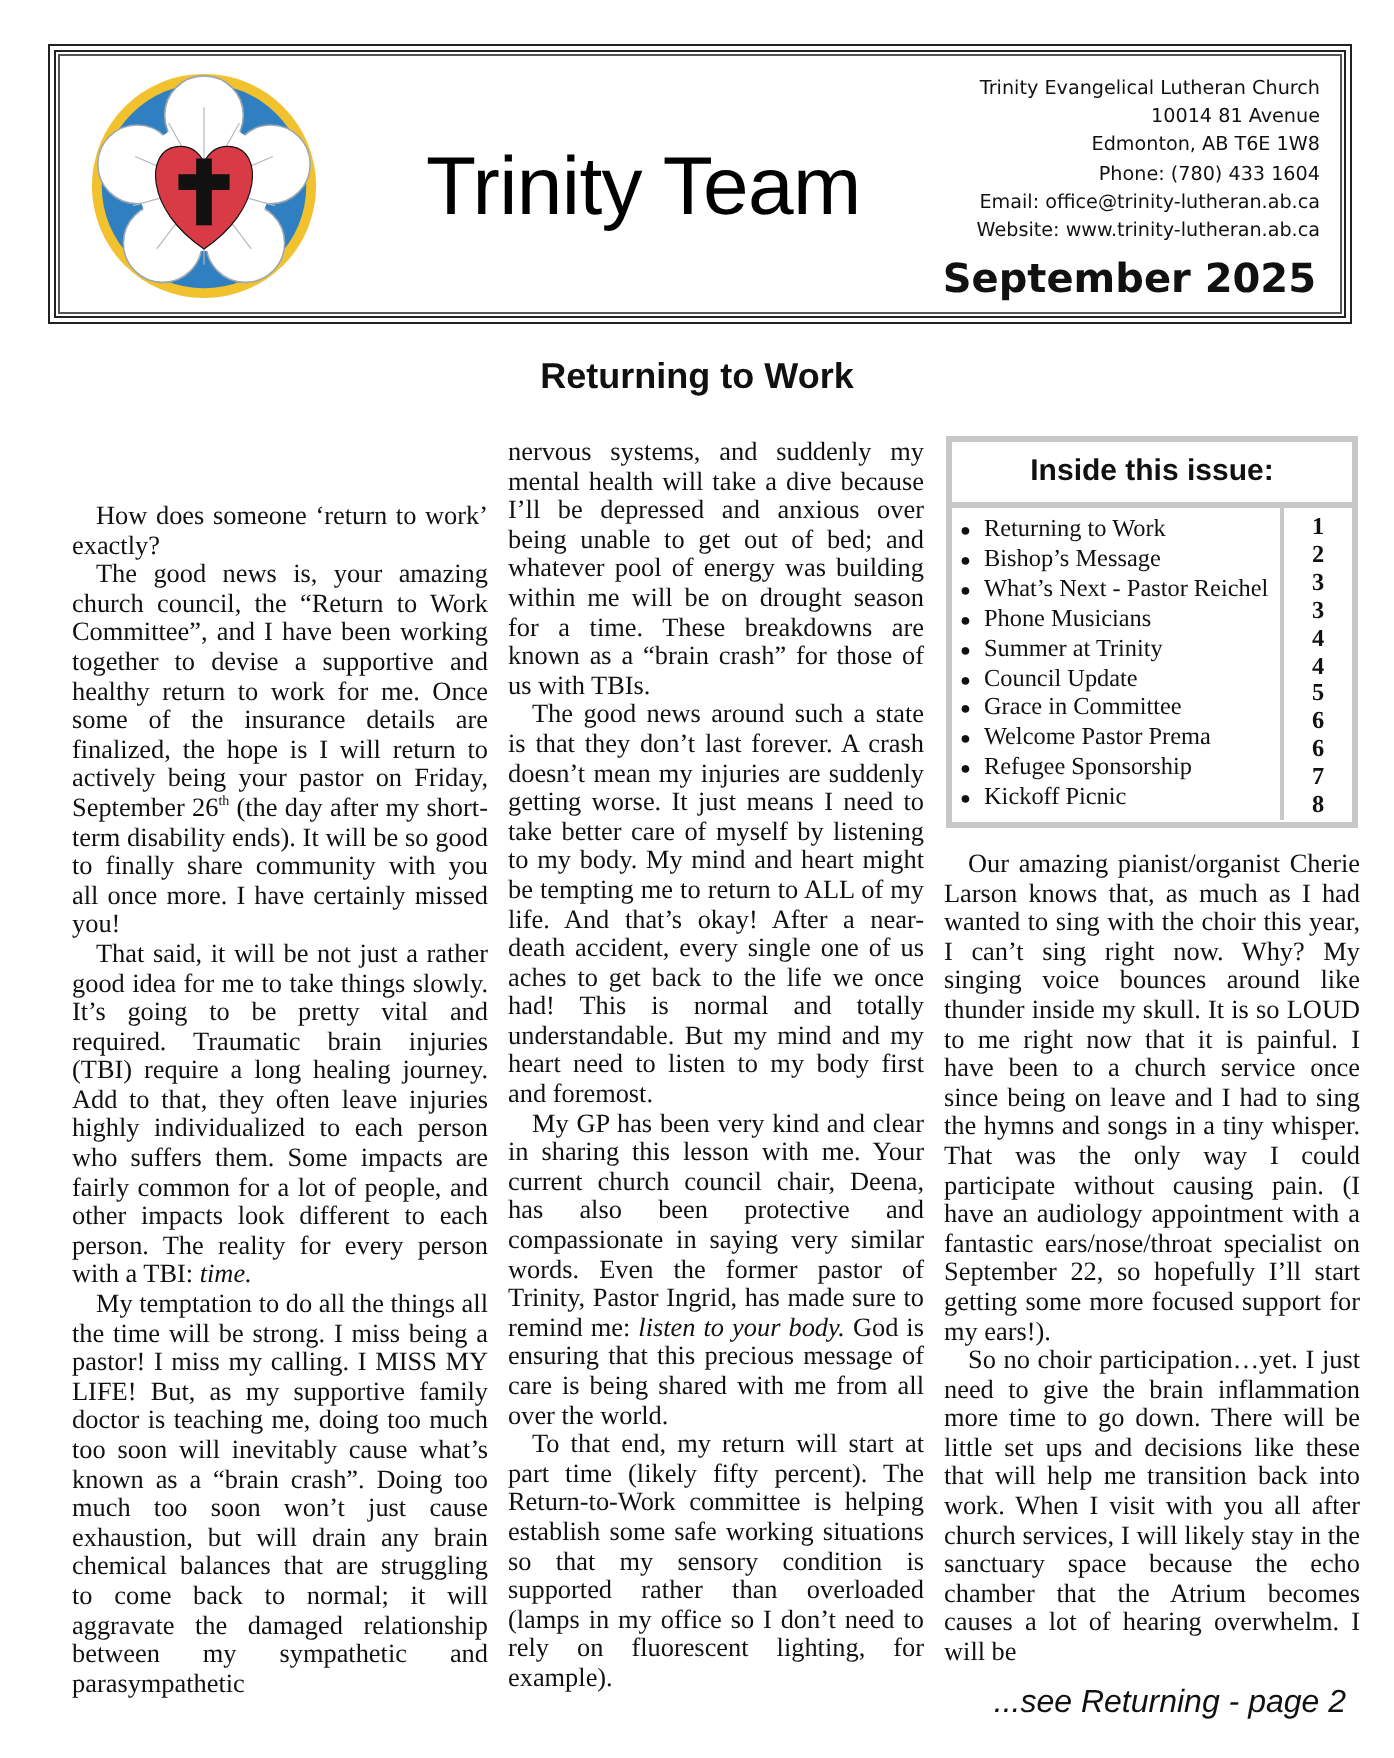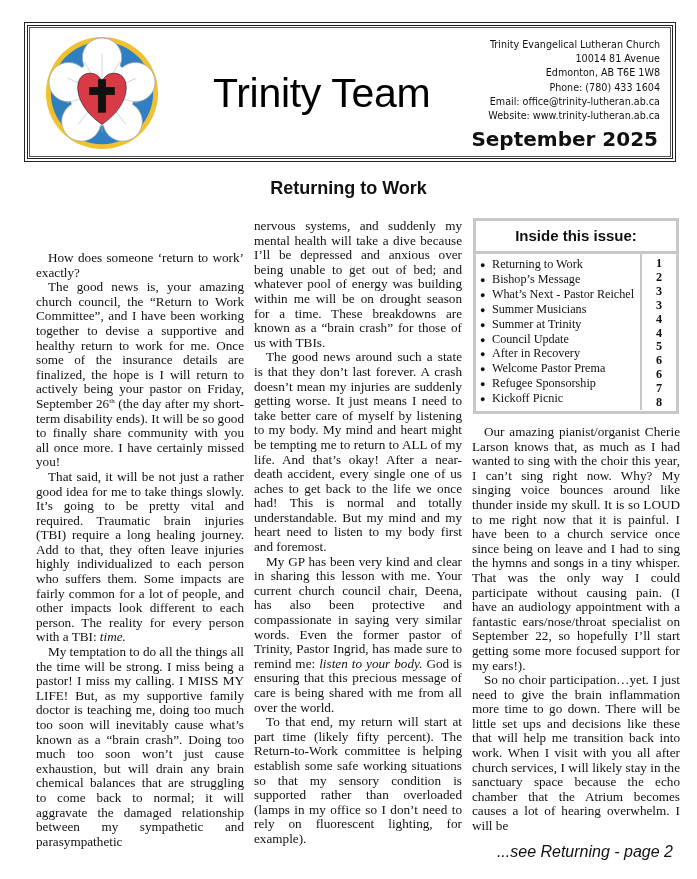--- a/index.html
+++ b/index.html
@@ -94,24 +94,24 @@
   <p>To that end, my return will start at part time (likely fifty percent). The Return-to-Work committee is helping establish some safe working situations so that my sensory condition is supported rather than overloaded (lamps in my office so I don’t need to rely on fluorescent lighting, for example).</p>
 </div>
 
 <div class="toc">
   <div class="toc-head">Inside this issue:</div>
   <div class="toc-body">
     <div class="toc-titles">
       <div class="toc-item"><span class="bullet">●</span><span>Returning to Work</span></div>
       <div class="toc-item"><span class="bullet">●</span><span>Bishop’s Message</span></div>
       <div class="toc-item"><span class="bullet">●</span><span>What’s Next - Pastor Reichel</span></div>
-      <div class="toc-item"><span class="bullet">●</span><span>Summer Musicians</span></div>
+      <div class="toc-item"><span class="bullet">●</span><span>Phone Musicians</span></div>
       <div class="toc-item"><span class="bullet">●</span><span>Summer at Trinity</span></div>
       <div class="toc-item"><span class="bullet">●</span><span>Council Update</span></div>
-      <div class="toc-item"><span class="bullet">●</span><span>After in Recovery</span></div>
+      <div class="toc-item"><span class="bullet">●</span><span>Grace in Committee</span></div>
       <div class="toc-item"><span class="bullet">●</span><span>Welcome Pastor Prema</span></div>
       <div class="toc-item"><span class="bullet">●</span><span>Refugee Sponsorship</span></div>
       <div class="toc-item"><span class="bullet">●</span><span>Kickoff Picnic</span></div>
     </div>
     <div class="toc-pages">
       <div class="toc-page">1</div>
       <div class="toc-page">2</div>
       <div class="toc-page">3</div>
       <div class="toc-page">3</div>
       <div class="toc-page">4</div>

